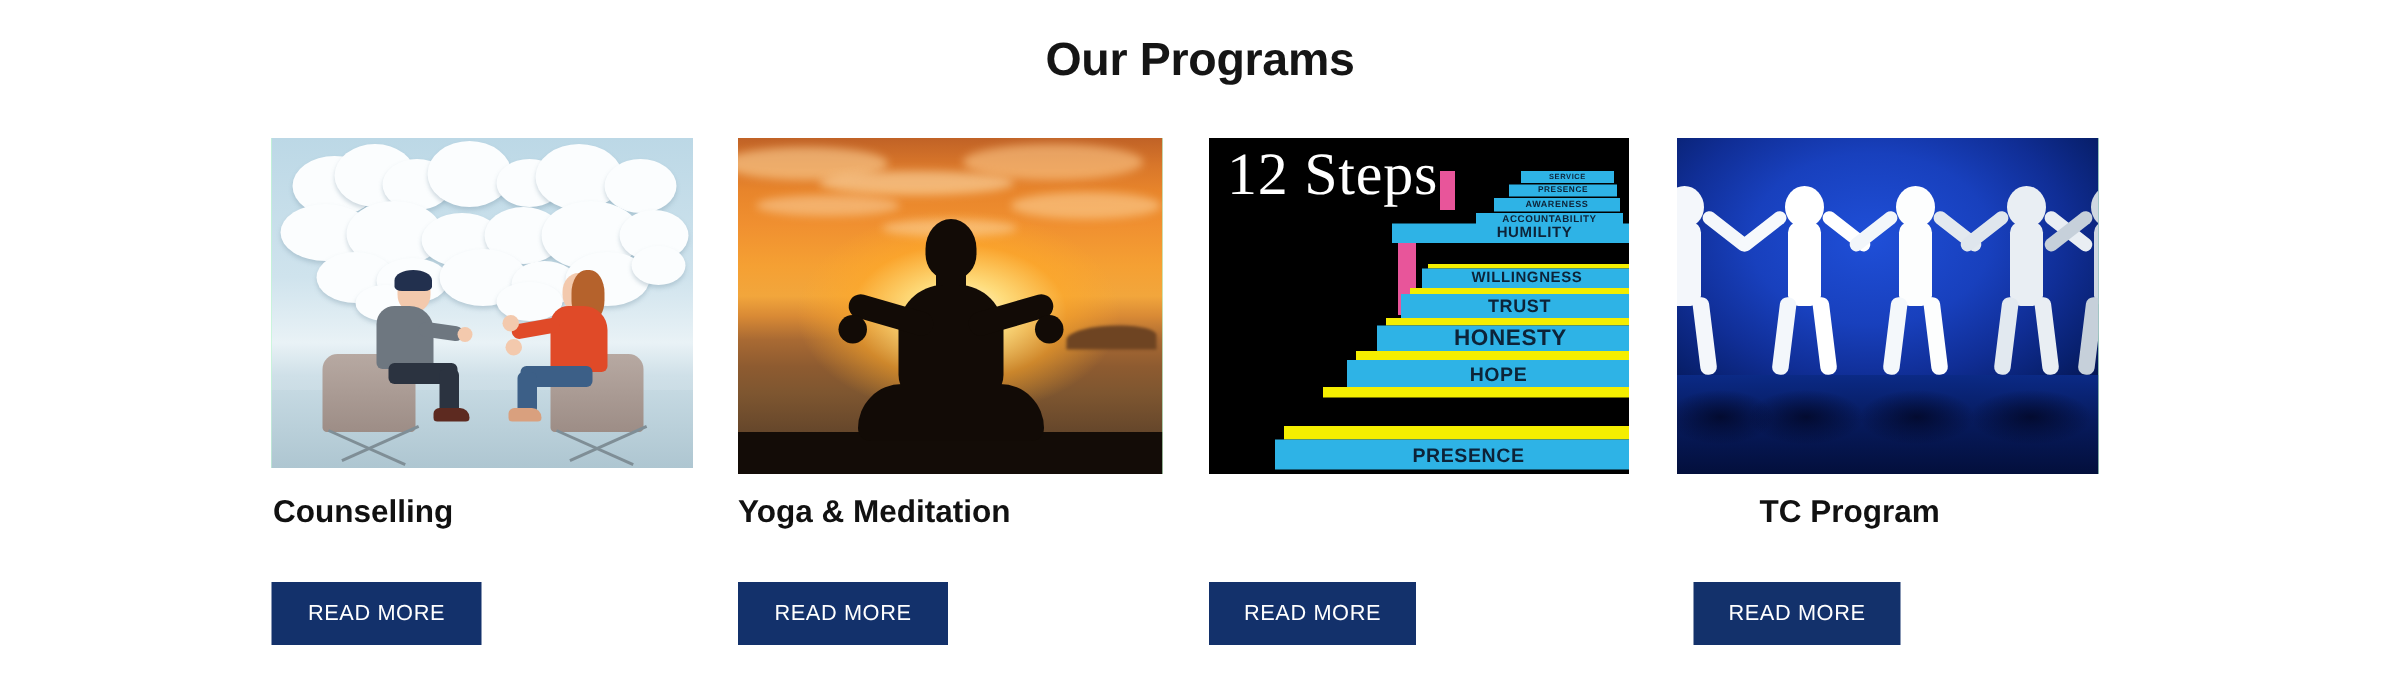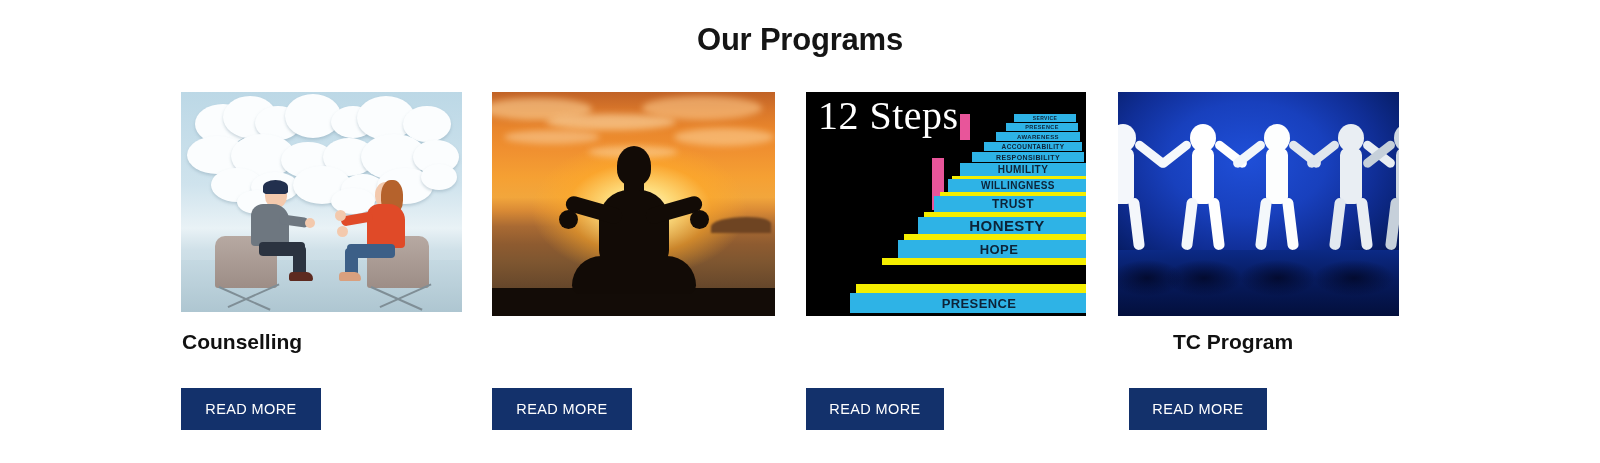--- a/index.html
+++ b/index.html
@@ -356,37 +356,38 @@
           <div class="yogi-neck"></div>
           <div class="yogi-torso"></div>
           <div class="yogi-arm l"></div>
           <div class="yogi-arm r"></div>
           <div class="yogi-hand l"></div>
           <div class="yogi-hand r"></div>
           <div class="yogi-legs"></div>
         </div>
       </div>
     </div>
+    <div class="card-title title-pos-2">Yoga &amp; Meditation</div>
     <button class="btn btn-2">READ MORE</button>
   </div>
 
   <div class="card card-3">
     <div class="thumb thumb-3">
       <div class="art-steps">
         <div class="steps-title">12 Steps</div>
         <div class="pink-side" style="left:126px;top:66px;width:12px;height:52px;"></div>
         <div class="pink-side" style="left:154px;top:22px;width:10px;height:26px;"></div>
         <div class="stair">
 
           <div class="riser" style="position:absolute;right:16px;top:22px;width:62px;height:8px;font-size:5px;">SERVICE</div>
           <div class="riser" style="position:absolute;right:14px;top:31px;width:72px;height:8px;font-size:5.5px;">PRESENCE</div>
           <div class="riser" style="position:absolute;right:12px;top:40px;width:84px;height:9px;font-size:6px;">AWARENESS</div>
           <div class="riser" style="position:absolute;right:10px;top:50px;width:98px;height:9px;font-size:6.5px;">ACCOUNTABILITY</div>
           <div class="riser" style="position:absolute;right:8px;top:60px;width:112px;height:10px;font-size:7px;">RESPONSIBILITY</div>
-          <div class="riser" style="position:absolute;right:6px;top:71px;width:126px;height:13px;font-size:10px;">HUMILITY</div>
+          <div class="riser" style="position:absolute;right:6px;top:57px;width:126px;height:13px;font-size:10px;padding-left:32px;">HUMILITY</div>
           <div class="tread" style="position:absolute;right:4px;top:84px;width:136px;height:3px;"></div>
           <div class="riser" style="position:absolute;right:4px;top:87px;width:140px;height:13px;font-size:10px;">WILLINGNESS</div>
           <div class="tread" style="position:absolute;right:0px;top:100px;width:152px;height:4px;"></div>
           <div class="riser" style="position:absolute;right:0px;top:104px;width:158px;height:16px;font-size:12px;">TRUST</div>
           <div class="tread" style="position:absolute;right:-4px;top:120px;width:172px;height:5px;"></div>
           <div class="riser" style="position:absolute;right:-4px;top:125px;width:178px;height:17px;font-size:15px;">HONESTY</div>
           <div class="tread" style="position:absolute;right:-8px;top:142px;width:196px;height:6px;"></div>
           <div class="riser" style="position:absolute;right:-8px;top:148px;width:202px;height:18px;font-size:13px;">HOPE</div>
           <div class="tread" style="position:absolute;right:-12px;top:166px;width:222px;height:7px;"></div>
           <div class="riser" style="position:absolute;right:-12px;top:173px;width:228px;height:14px;font-size:13px;margin-top:31px;">HOPE</div>

